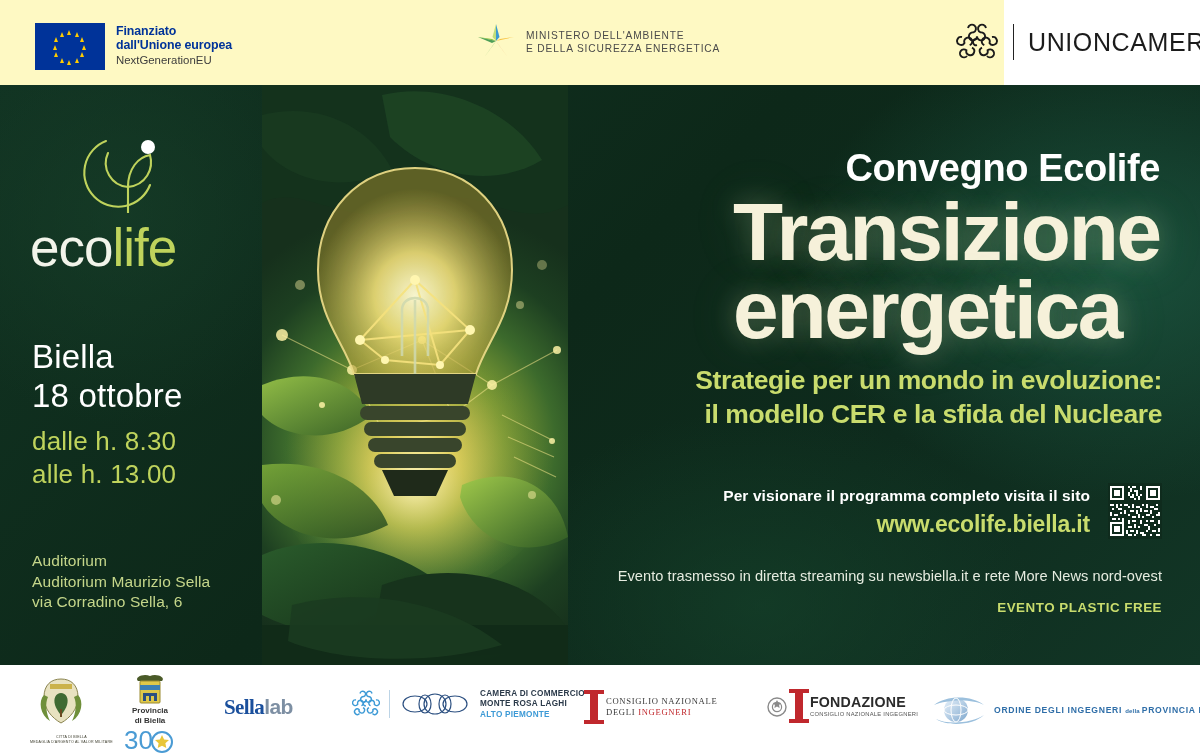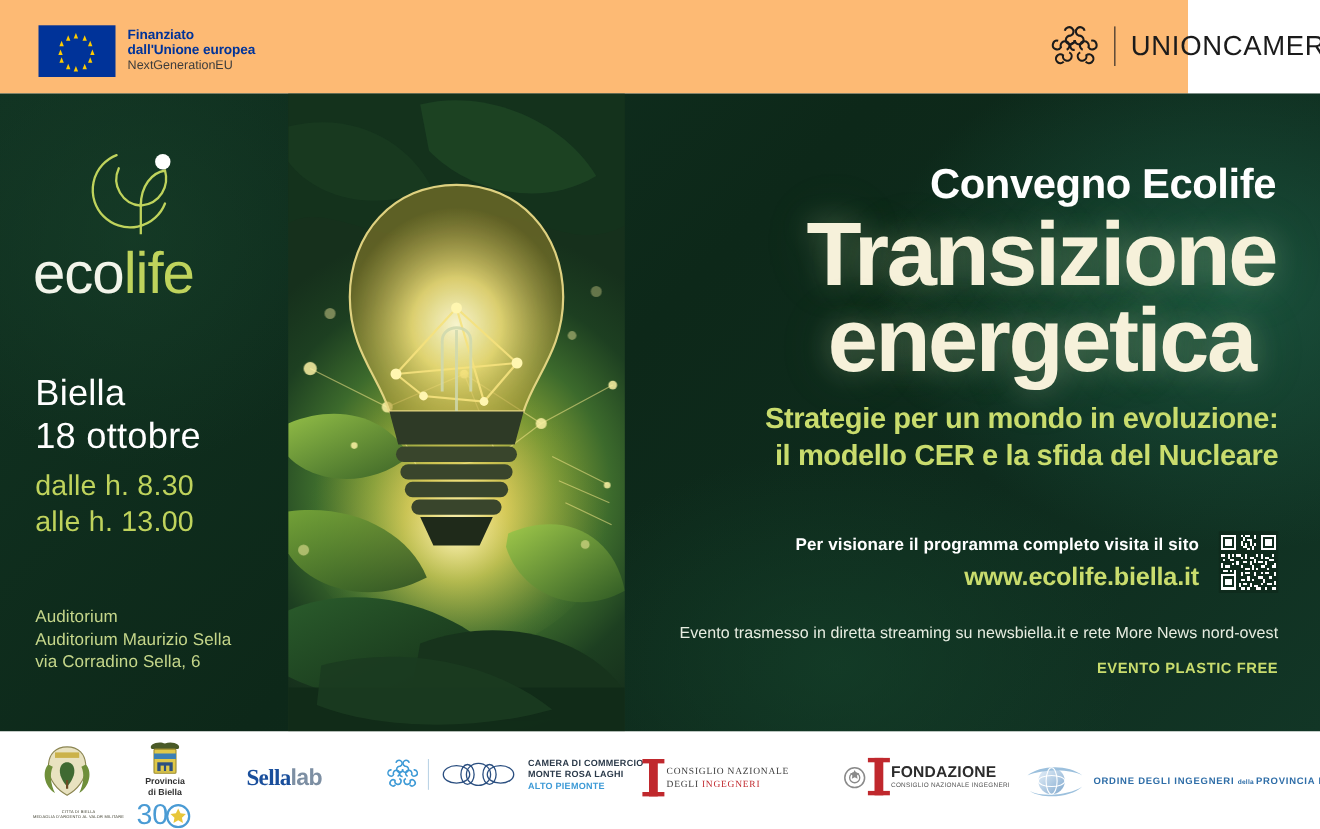--- a/index.html
+++ b/index.html
@@ -7,22 +7,22 @@
   body {
     font-family: "Liberation Sans", sans-serif;
     background: #ffffff;
     overflow: hidden;
     position: relative;
   }
   .poster { position: relative; width: 1200px; height: 754px; background:#fff; }
 
   
   .header {
-    position: absolute; left: 0; top: 0; width: 1080px; height: 85px;
-    background: #fdba74;
+    position: absolute; left: 0; top: 0; width: 1004px; height: 85px;
+    background: #fef9c3;
     display: flex; align-items: center;
   }
   .eu-logo { position: absolute; left: 35px; top: 23px; display: flex; align-items: flex-start; gap: 11px; }
   .eu-flag {
     width: 70px; height: 47px; background: #003399; position: relative; flex: 0 0 auto;
   }
   .eu-stars { position:absolute; inset:0; }
   .eu-star { position:absolute; width:0; height:0;
     border-left:2.6px solid transparent; border-right:2.6px solid transparent;
     border-bottom:5.2px solid #FFCC00; }
@@ -76,21 +76,21 @@
   .photo-leaves { position:absolute; inset:0; }
   .bulb-wrap { position:absolute; left:50%; top:44%; transform:translate(-50%,-50%); width:250px; height:360px;}
 
   
   .right-col { position:absolute; left:568px; top:0; width:632px; height:580px; }
   .kicker {
     position:absolute; right:40px; top:62px; color:#ffffff;
     font-size:38px; font-weight:700; letter-spacing:-0.4px; white-space:nowrap;
   }
   .headline {
-    position:absolute; right:40px; top:108px; text-align:center;
+    position:absolute; right:40px; top:108px; text-align:left;
     color:#f6f1da; font-weight:800; font-size:82px; line-height:78px;
     letter-spacing:-2.2px; white-space:nowrap;
     text-shadow: 0 0 26px rgba(228,240,190,0.28), 0 0 58px rgba(150,200,130,0.16);
   }
   .subhead {
     position:absolute; right:38px; top:278px; text-align:right;
     color:#c9dc6d; font-weight:700; font-size:26.5px; line-height:34px;
     letter-spacing:-0.4px; white-space:nowrap;
   }
   .promo { position:absolute; right:38px; top:398px; width:560px; }
@@ -163,20 +163,35 @@
           <div class="eu-star" style="left:24.9px;top:8.9px"></div>
         </div>
       </div>
       <div class="eu-text">
         <div class="eu-l1">Finanziato</div>
         <div class="eu-l2">dall'Unione europea</div>
         <div class="eu-l3">NextGenerationEU</div>
       </div>
     </div>
 
+    <div class="min-logo">
+      <svg class="min-star" viewBox="0 0 40 40">
+        <path d="M20 2 L23.5 15 L20 19 Z" fill="#3c9ad1"></path>
+        <path d="M20 2 L16.5 15 L20 19 Z" fill="#8cc63f" opacity="0.55"></path>
+        <path d="M38 15 L24 17 L20 19 Z" fill="#f6c344"></path>
+        <path d="M33 37 L22 22 L20 19 Z" fill="#e8a877"></path>
+        <path d="M7 37 L18 22 L20 19 Z" fill="#3faa4d"></path>
+        <path d="M2 15 L16 17 L20 19 Z" fill="#8cc63f"></path>
+        <path d="M2 15 L16 21 L20 19 Z" fill="#2f8f45" opacity="0.85"></path>
+      </svg>
+      <div class="min-text">
+        <div>MINISTERO DELL'AMBIENTE</div>
+        <div>E DELLA  SICUREZZA ENERGETICA</div>
+      </div>
+    </div>
 
     <div class="uc-logo">
       <svg class="uc-mark" viewBox="0 0 44 44">
         <g fill="none" stroke="#1b1b1b" stroke-width="1.9">
           <path d="M22 19 a3.2 3.2 0 1 0 0 6.2"></path>
           <path d="M13 8 a4 4 0 1 1 5.4 4.4 a4 4 0 1 0 3.5 4"></path>
           <path d="M31 8 a4 4 0 1 0 -5.4 4.4 a4 4 0 1 1 -3.5 4"></path>
           <path d="M7 17 a4 4 0 1 0 2.5 6 a4 4 0 1 1 5.2 2.2"></path>
           <path d="M37 17 a4 4 0 1 1 -2.5 6 a4 4 0 1 0 -5.2 2.2"></path>
           <path d="M12 36 a4 4 0 1 1 -0.6 -5.8 a4 4 0 1 0 5.6 -2.6"></path>

